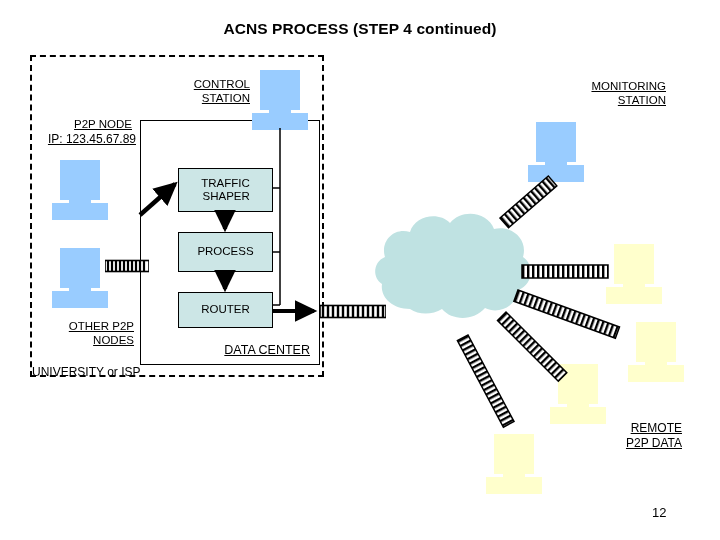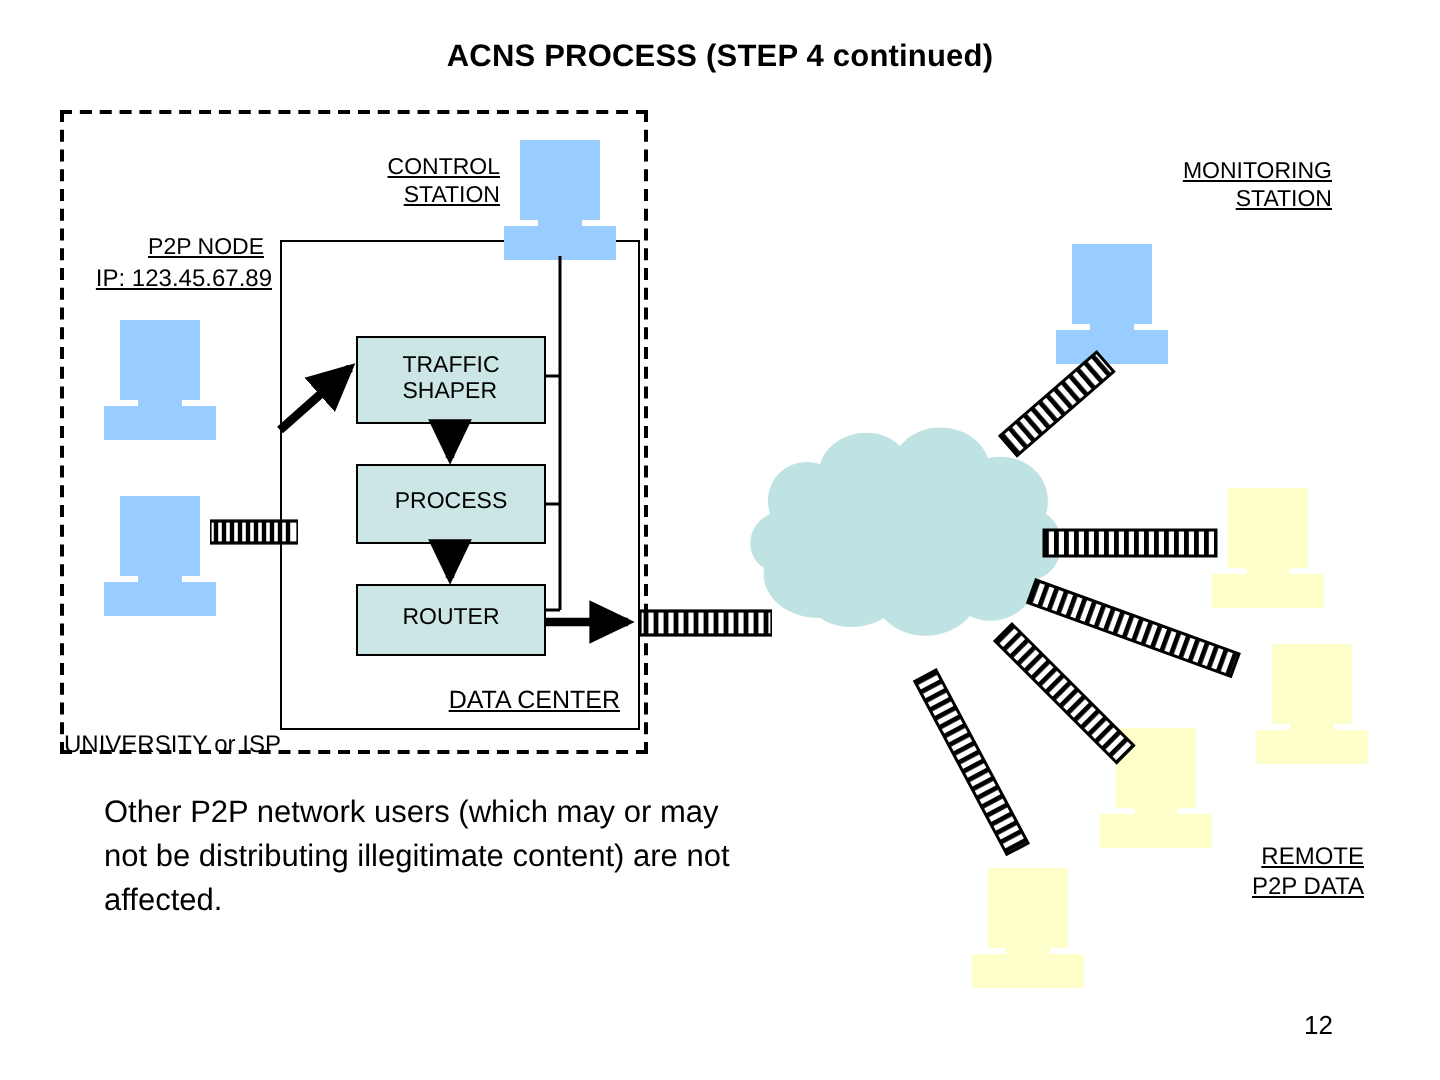--- a/index.html
+++ b/index.html
@@ -82,21 +82,21 @@
   .computer.yellow .base { background: #ffffcc; }
 
   
   .procbox {
     background: #cce6e6;
     border: 1.4px solid #000000;
     box-sizing: border-box;
     display: flex;
     align-items: center;
     justify-content: center;
-    text-align: left;
+    text-align: right;
     font-size: 11.5px;
     line-height: 13.5px;
     white-space: pre-line;
   }
 
   
   #cloud-wrap { left: 370px; top: 205px; width: 165px; height: 125px; }
   #cloud-label {
     position: absolute;
     left: 0; top: 48px;
@@ -148,20 +148,22 @@
     <div class="neck"></div>
     <div class="base"></div>
   </div>
 
   <div class="abs computer blue" style="left:52px; top:248px;">
     <div class="screen"></div>
     <div class="neck"></div>
     <div class="base"></div>
   </div>
 
+  <div class="abs label" style="left:32px; top:320px; width:102px;">OTHER P2P
+NODES</div>
 
   <div class="abs label" style="left:160px; top:78px; width:90px;">CONTROL
 STATION</div>
 
   <div class="abs computer blue" style="left:252px; top:70px;">
     <div class="screen"></div>
     <div class="neck"></div>
     <div class="base"></div>
   </div>
 
@@ -312,17 +314,16 @@
 
   <div class="abs computer yellow" style="left:486px; top:434px;">
     <div class="screen"></div>
     <div class="neck"></div>
     <div class="base"></div>
   </div>
 
   <div class="abs label" style="left:570px; top:421px; width:112px; font-size:12px; line-height:15px;">REMOTE
 P2P DATA</div>
 
-  <div id="body-text" class="abs">Other P2P network users (which may or may not be distributing illegitimate content) are not affected.</div>
 
   <div id="page-number" class="abs">12</div>
 
 </div>
 
 </body></html>

